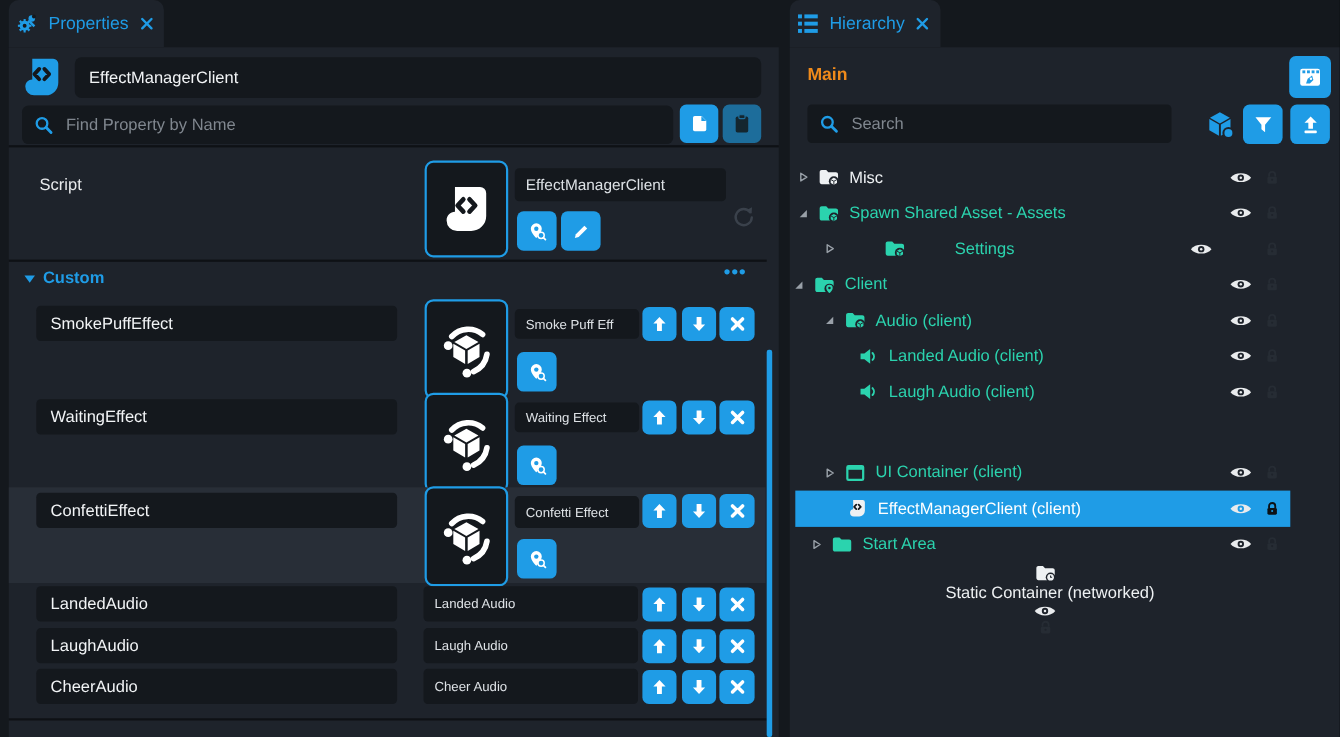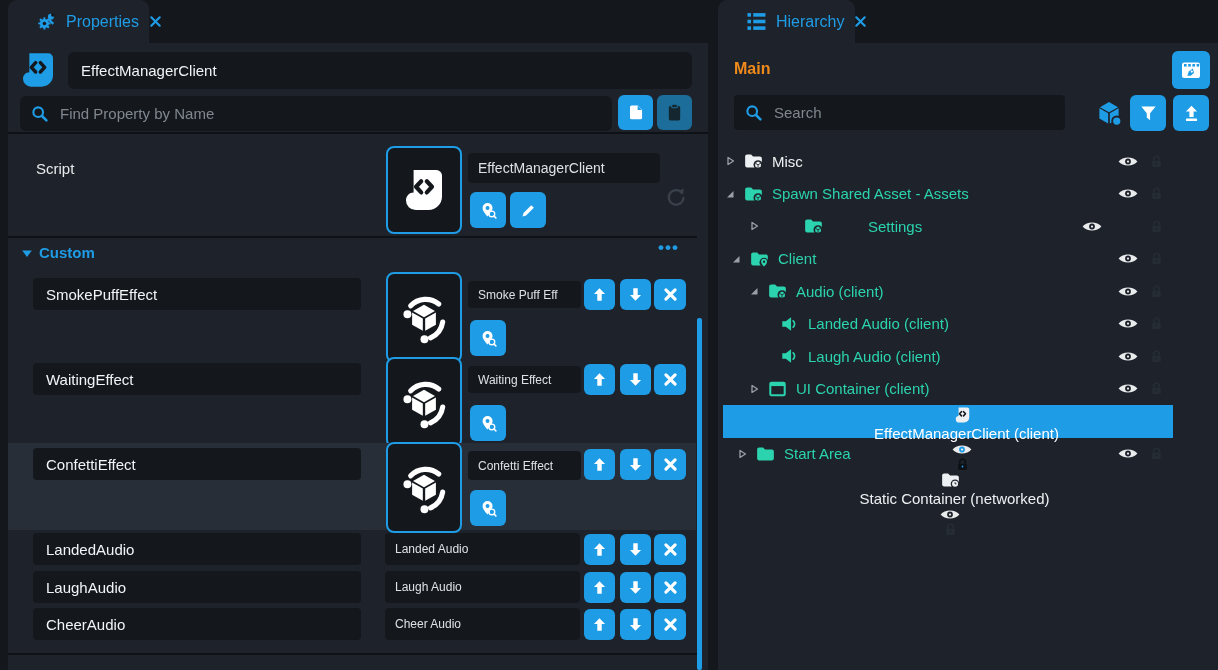--- a/index.html
+++ b/index.html
@@ -1,21 +1,21 @@
 <!DOCTYPE html>
 <html style="--accent: #1f9ce6; --teal: #2bd3ae; --orange: #ef8a1b;"><head>
 <meta charset="utf-8">
 <style>
   html,body{margin:0;padding:0;background:#0d0f12;font-family:"Liberation Sans",sans-serif;}
   .stage{position:relative;width:1218px;height:670px;background:#14181d;overflow:hidden;}
   .panel-bg{position:absolute;background:#1e232b;}
   #props-body{left:8px;top:43px;width:700px;height:627px;}
   #hier-body{left:718px;top:43px;width:500px;height:627px;}
   .tab{position:absolute;top:0;height:43px;background:#1e232b;border-radius:9px 9px 0 0;
-       display:flex;align-items:center;gap:9px;padding:0 28px;box-sizing:border-box;cursor:pointer;}
+       display:flex;align-items:center;gap:9px;padding:0 6px;box-sizing:border-box;cursor:pointer;}
   #tab-props{left:8px;width:141px;}
   #tab-hier{left:718px;width:137px;}
   .t-ic{width:21px;height:21px;color:var(--accent,#1f9ce6);flex:none;display:flex;}
   .t-ic svg{width:100%;height:100%;}
   .t-label{color:var(--accent,#1f9ce6);font-size:16px;white-space:nowrap;}
   .t-close{width:15px;height:15px;color:var(--accent,#1f9ce6);cursor:pointer;flex:none;display:flex;}
   .t-close svg{width:100%;height:100%;}
 
   .dark-input{position:absolute;background:#14181d;border:none;border-radius:6px;color:#f2f4f6;
        font-size:15px;font-family:inherit;padding:0 13px;box-sizing:border-box;outline:none;}
@@ -56,21 +56,21 @@
   .row-highlight{position:absolute;left:8px;top:3px;width:688px;height:87px;background:#282e37;}
   .prop-name-input{left:33px;width:328px;height:32px;border-radius:4px;font-size:15px;}
   #scrollbar{position:absolute;left:697px;top:318px;width:5px;height:352px;background:var(--accent,#1f9ce6);border-radius:2px;}
 
   #main-label{position:absolute;left:734px;top:60px;color:var(--orange,#ef8a1b);font-weight:bold;font-size:16px;}
   .blue-glyph{position:absolute;color:var(--accent,#1f9ce6);display:flex;}
   .blue-glyph svg{width:100%;height:100%;}
 
   #tree{position:absolute;left:718px;top:145px;width:455px;}
   .tree-row{display:flex;align-items:center;height:32.5px;--rowbg:#1e232b;box-sizing:border-box;cursor:pointer;}
-  .tree-row.selected{background:var(--accent,#1f9ce6);flex-direction:column;--rowbg:var(--accent,#1f9ce6);}
+  .tree-row.selected{background:var(--accent,#1f9ce6);--rowbg:var(--accent,#1f9ce6);}
   .expander{display:flex;align-items:center;justify-content:flex-start;flex:none;cursor:pointer;}
   .expander svg{width:12px;height:12px;}
   .t-icon{width:22px;height:20px;display:flex;align-items:center;justify-content:center;margin-right:8px;flex:none;}
   .t-icon svg{width:19px;height:18px;}
   .t-lab{font-size:15px;white-space:nowrap;}
   .teal-item{color:var(--teal,#2bd3ae);}
   .white-item{color:#eef1f3;}
   .tree-row.selected .t-lab{color:#fff;}
   .t-spacer{flex:1;}
   .eye{width:24px;display:flex;margin-right:9px;flex:none;cursor:pointer;}
@@ -603,21 +603,21 @@
           <svg>
             <use href="#i-eye"></use>
           </svg>
         </span>
     <span class="lock">
           <svg>
             <use href="#i-lock"></use>
           </svg>
         </span>
   </div>
-      <div class="tree-row" style="padding-left: 12px; justify-content: space-between;">
+      <div class="tree-row" style="padding-left: 2px; justify-content: space-between;">
     <span class="expander" style="width: 18px;">
           <svg>
             <use href="#i-tri-e"></use>
           </svg>
         </span>
     <span class="t-icon teal-item">
           <svg>
             <use href="#i-folder-pin"></use>
           </svg>
         </span>
@@ -691,21 +691,21 @@
           <svg>
             <use href="#i-eye"></use>
           </svg>
         </span>
     <span class="lock">
           <svg>
             <use href="#i-lock"></use>
           </svg>
         </span>
   </div>
-      <div class="tree-row" style="padding-left: 30px;">
+      <div class="tree-row" style="padding-left: 30px; margin-top: 41px;">
     <span class="expander" style="width: 18px;">
           <svg>
             <use href="#i-tri-c"></use>
           </svg>
         </span>
     <span class="t-icon teal-item">
           <svg>
             <use href="#i-uibox"></use>
           </svg>
         </span>

